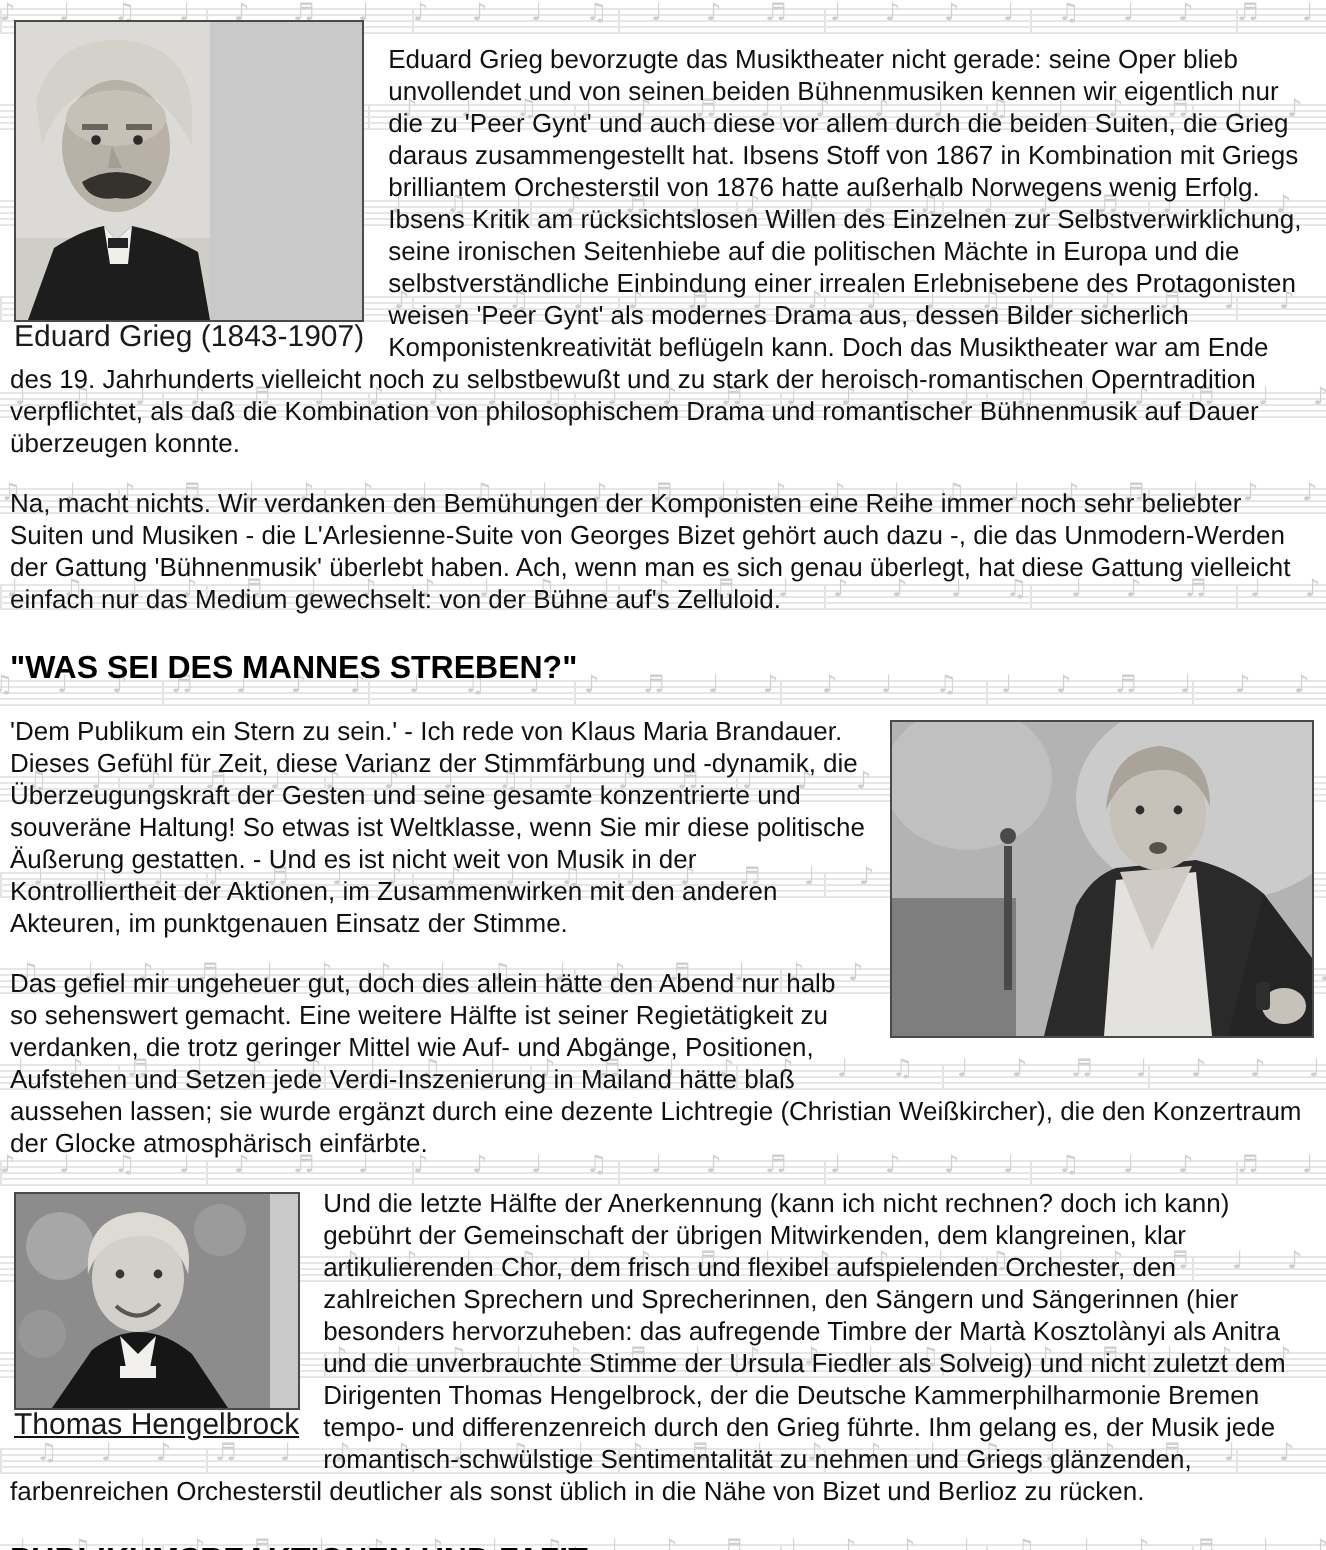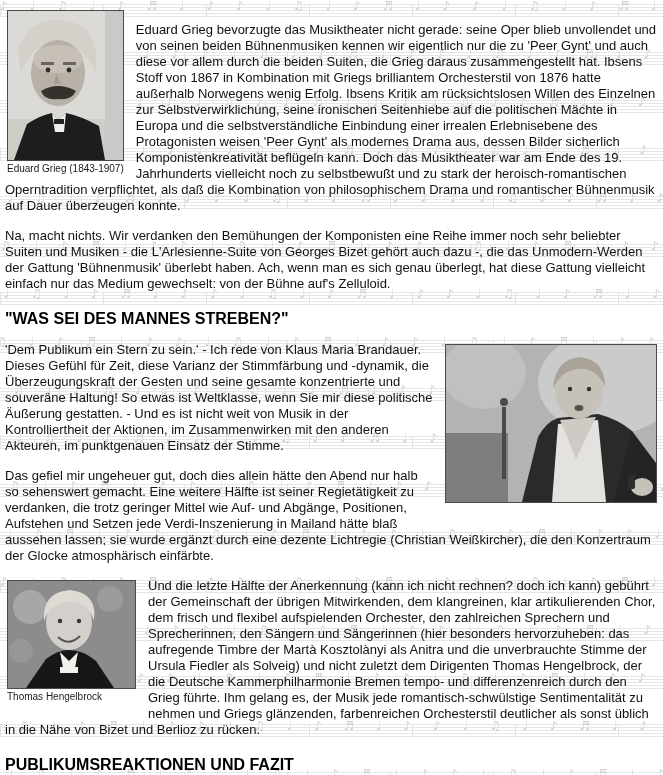--- a/index.html
+++ b/index.html
@@ -42,29 +42,29 @@
   .page h2 {
     font-size: 16px; line-height: 18px;
     margin: 18px 0 14px 0;
     font-weight: bold; color: #000;
     clear: none;
   }
 
   figure { margin: 0; }
   .fig-left  { float: left;  margin: 2px 12px 4px 2px; }
   .fig-right { float: right; margin: 2px 0 16px 12px; }
-  .fig-hengelbrock { margin-bottom: 18px; }
+  .fig-hengelbrock { margin-bottom: 18px; text-decoration: underline; }
   .photo {
     font-size: 0; line-height: 0;
     border: 1px solid #4a4a4a;
     background: #c9c9c9;
   }
   .photo svg { display: block; }
   figcaption {
-    font-size: 10px; line-height: 12px;
+    font-size: 15px; line-height: 12px;
     color: #1a1a1a; margin-top: 2px;
     white-space: nowrap;
   }
 </style>
 </head>
 <body>
 
 <div id="music-bg">
     <div class="staff-row" style="top: 4px; left: 0px;">
       <div class="staff-notes" style="text-indent: 0px;">♪ ♩ ♫ ♩ ♪ ♬ ♩ ♪ ♪ ♩ ♫ ♩ ♪ ♬ ♩ ♪ ♪ ♩ ♫ ♩ ♪ ♬ ♩ ♪ ♪ ♩ ♫ ♩ ♪ ♬ ♩ ♪ ♪ ♩ ♫ ♩ ♪ ♬ ♩ ♪ ♪ ♩ ♫ ♩ ♪ ♬ ♩ ♪ ♪ ♩ ♫ ♩ ♪ ♬ ♩ ♪ ♪ ♩ ♫ ♩ ♪ ♬ ♩ ♪ ♪ ♩ ♫ ♩ ♪ ♬ ♩ ♪ ♪ ♩ ♫ ♩ ♪ ♬ ♩ ♪ ♪ ♩ ♫ ♩ ♪ ♬ ♩ ♪ ♪ ♩ ♫ ♩ ♪ ♬ ♩ ♪ ♪ ♩ ♫ ♩ ♪ ♬ ♩ ♪ ♪ ♩ ♫ ♩ ♪ ♬ ♩ ♪ </div>

